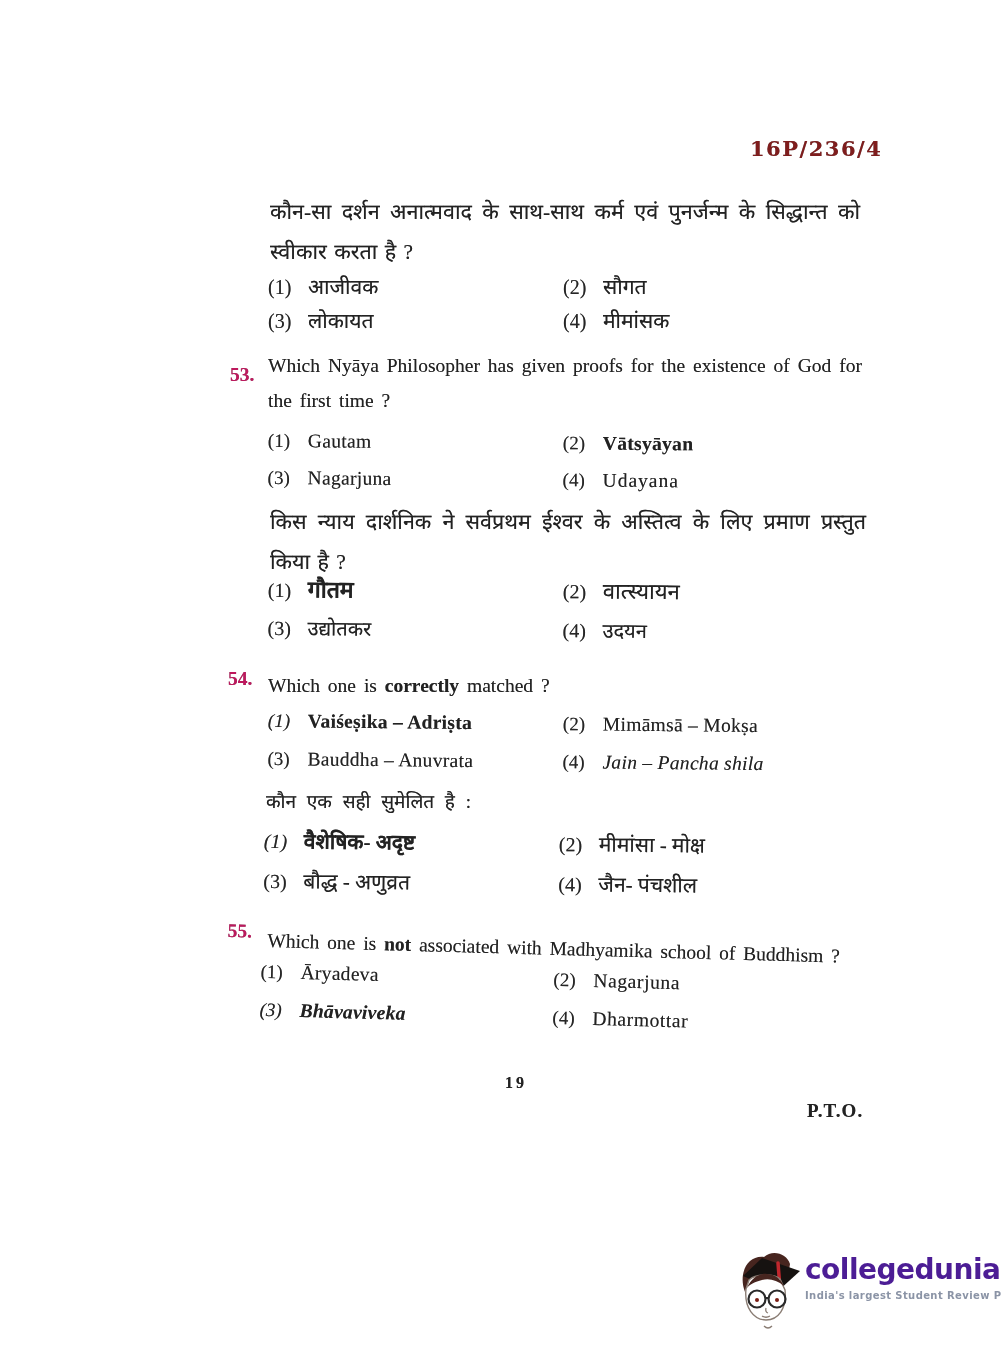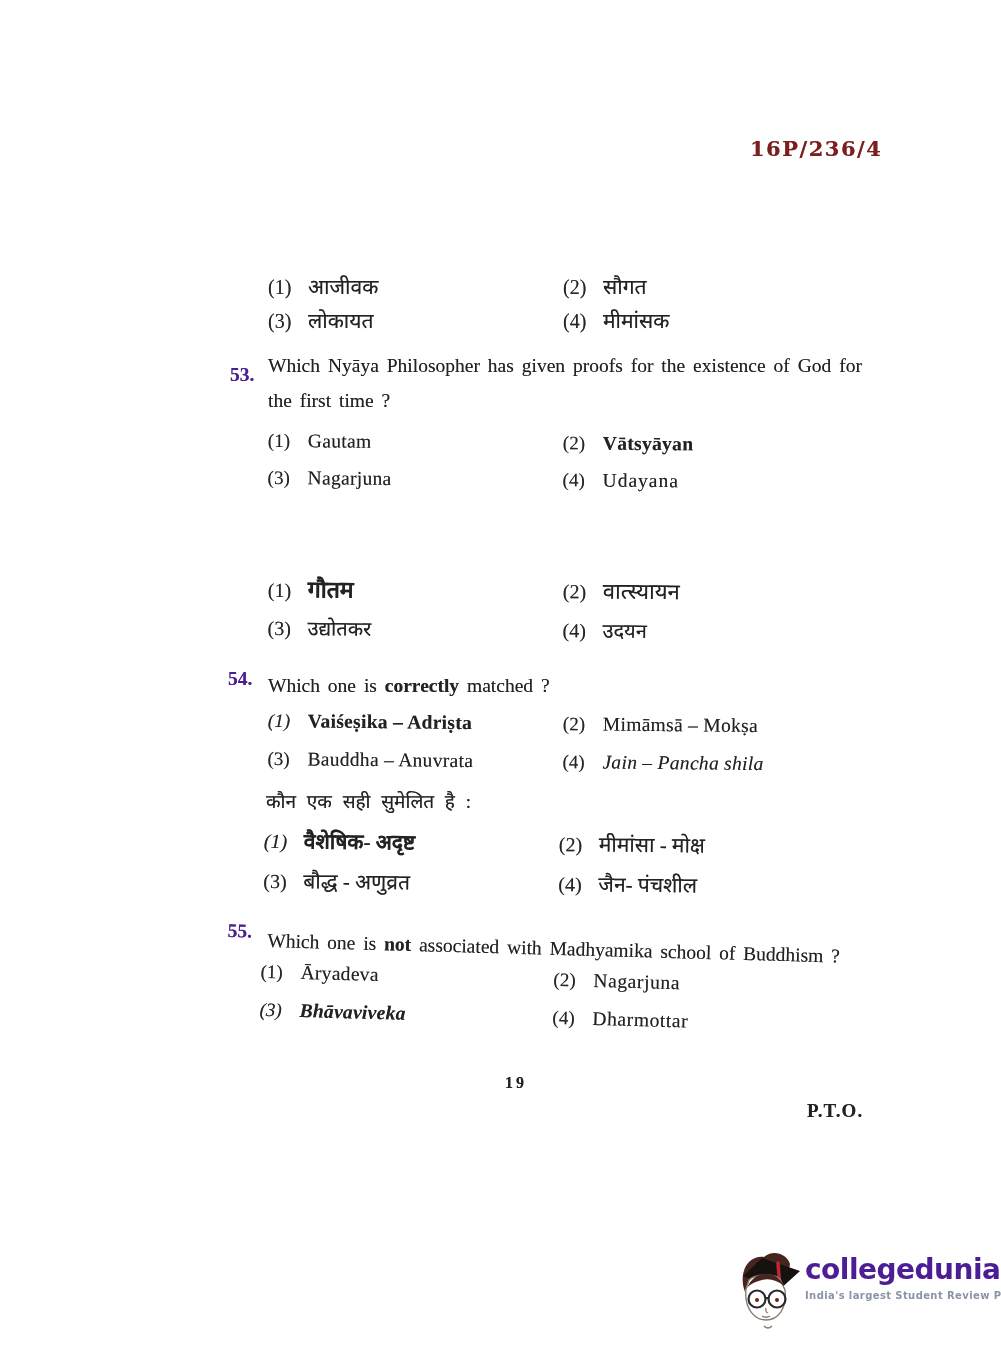--- a/index.html
+++ b/index.html
@@ -6,21 +6,21 @@
   .page{
     position:relative;width:1001px;height:1356px;background:#ffffff;
     font-family:"Liberation Serif",serif;color:#222;overflow:hidden;
     text-shadow:0 0 .6px rgba(40,40,40,.55);
   }
   .abs{position:absolute;}
   .paper-code{
     font-family:"DejaVu Serif",serif;font-weight:bold;font-size:21px;
     letter-spacing:1.5px;color:#7f1d1d;
   }
-  .qnum{font-weight:bold;font-size:19.5px;color:#4c1d95;}
+  .qnum{font-weight:bold;font-size:19.5px;color:#be185d;}
   .qtext-en{font-size:19.5px;line-height:1.8;text-align:justify;word-spacing:3px;}
   .qtext-en.nowrap{white-space:nowrap;text-align:left;}
   .qtext-hi{font-size:21.5px;line-height:1.87;text-align:justify;word-spacing:2px;}
   .lead-hi{font-size:19px;word-spacing:6px;}
   .opt-row{display:flex;}
   .opt{display:flex;align-items:baseline;}
   .opt.c1{width:295px;}
   .opt .num{flex:0 0 40px;font-size:19px;color:#262626;}
   .opt .label{font-size:19.5px;letter-spacing:.3px;}
   .opt.hi .num{font-size:20px;}
@@ -46,20 +46,21 @@
   .tagline{font-family:"DejaVu Sans",sans-serif;font-weight:bold;font-size:10px;
            letter-spacing:.4px;margin-top:6px;white-space:nowrap;}
 </style>
 </head>
 <body>
 
 <div class="page">
 
   <div class="abs paper-code" style="left:750px;top:136px;">16P/236/4</div>
 
+  <div class="abs qtext-hi" style="left:270px;top:192px;width:590px;">कौन-सा दर्शन अनात्मवाद के साथ-साथ कर्म एवं पुनर्जन्म के सिद्धान्त को स्वीकार करता है ?</div>
 
   <div class="abs" style="left:268px;top:272px;">
     <div class="opt-row" style="height:34px;">
       <div class="opt c1 hi">
         <span class="num">(1)</span>
         <span class="label">आजीवक</span>
       </div>
       <div class="opt hi">
         <span class="num">(2)</span>
         <span class="label">सौगत</span>
@@ -96,20 +97,21 @@
         <span class="num">(3)</span>
         <span class="label">Nagarjuna</span>
       </div>
       <div class="opt">
         <span class="num">(4)</span>
         <span class="label" style="letter-spacing:1px;">Udayana</span>
       </div>
     </div>
   </div>
 
+  <div class="abs qtext-hi" style="left:270px;top:502px;width:596px;">किस न्याय दार्शनिक ने सर्वप्रथम ईश्वर के अस्तित्व के लिए प्रमाण प्रस्तुत किया है ?</div>
 
   <div class="abs tilt-04" style="left:268px;top:572px;">
     <div class="opt-row" style="height:42px;">
       <div class="opt c1 hi">
         <span class="num">(1)</span>
         <span class="label b big">गौतम</span>
       </div>
       <div class="opt hi">
         <span class="num">(2)</span>
         <span class="label med">वात्स्यायन</span>

